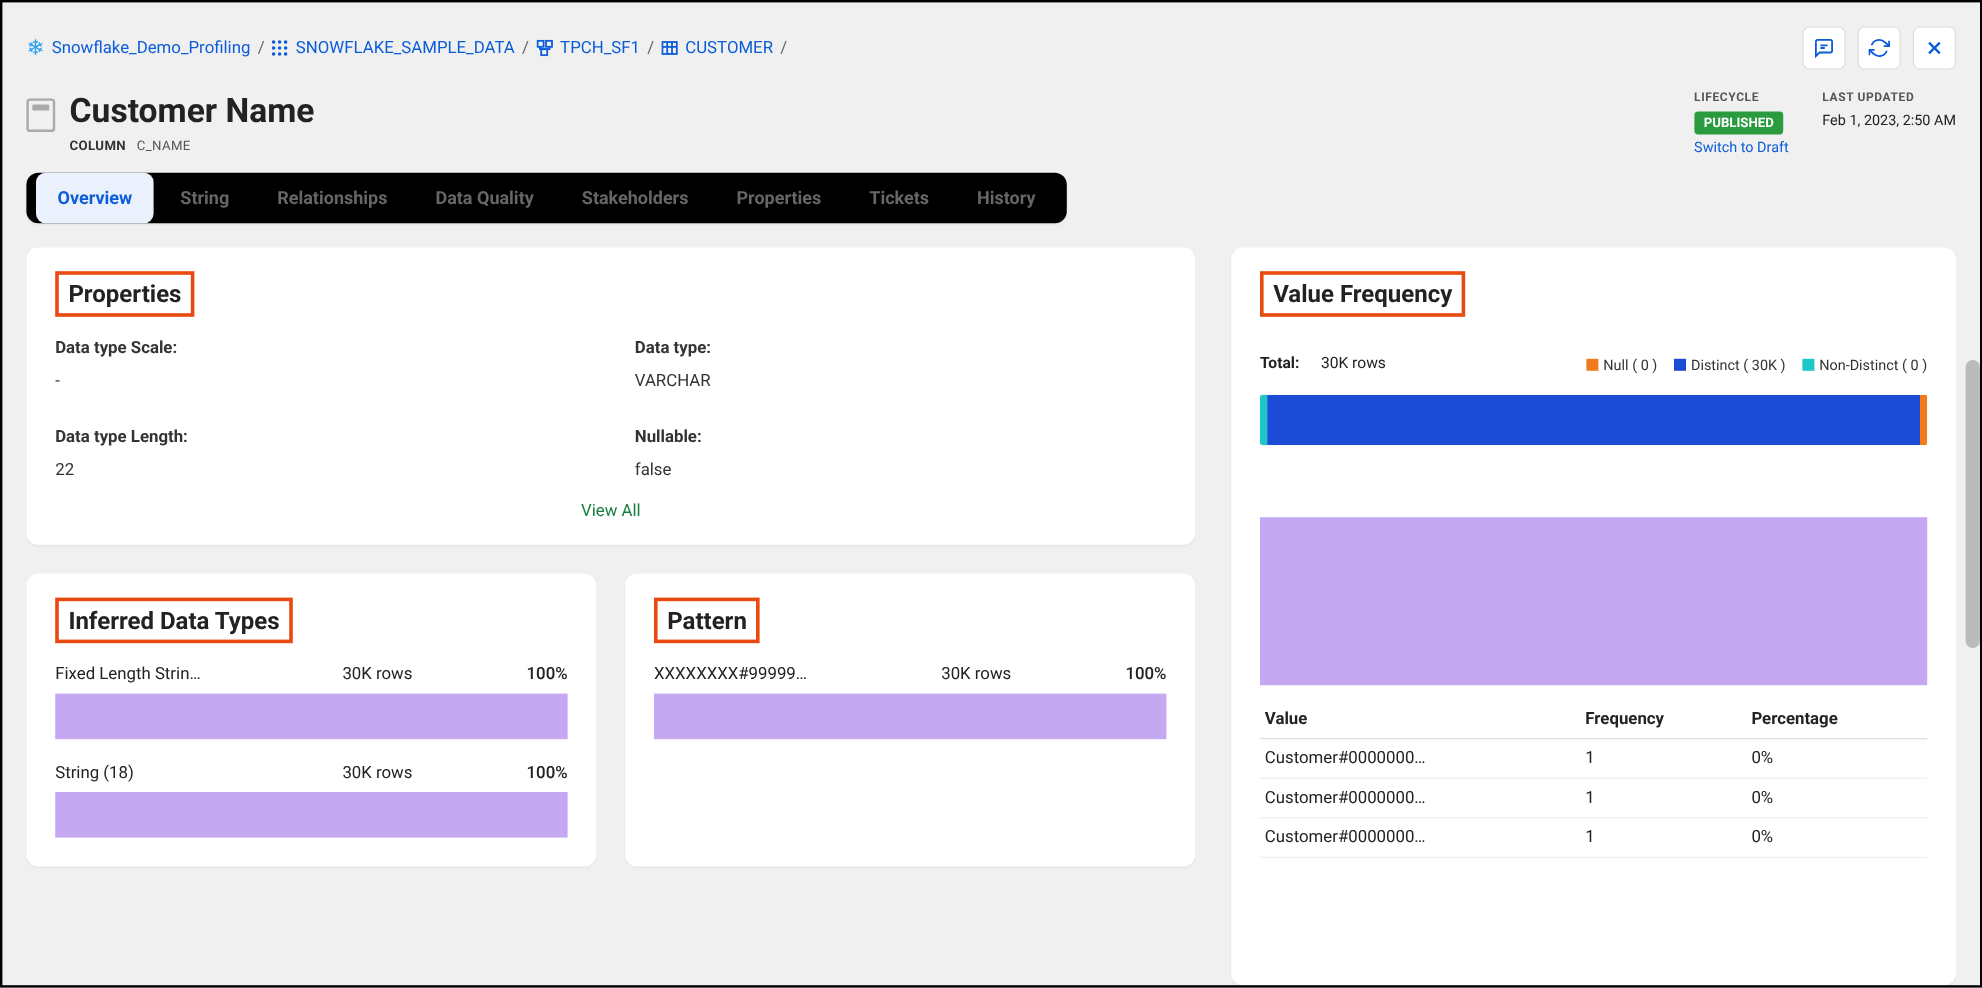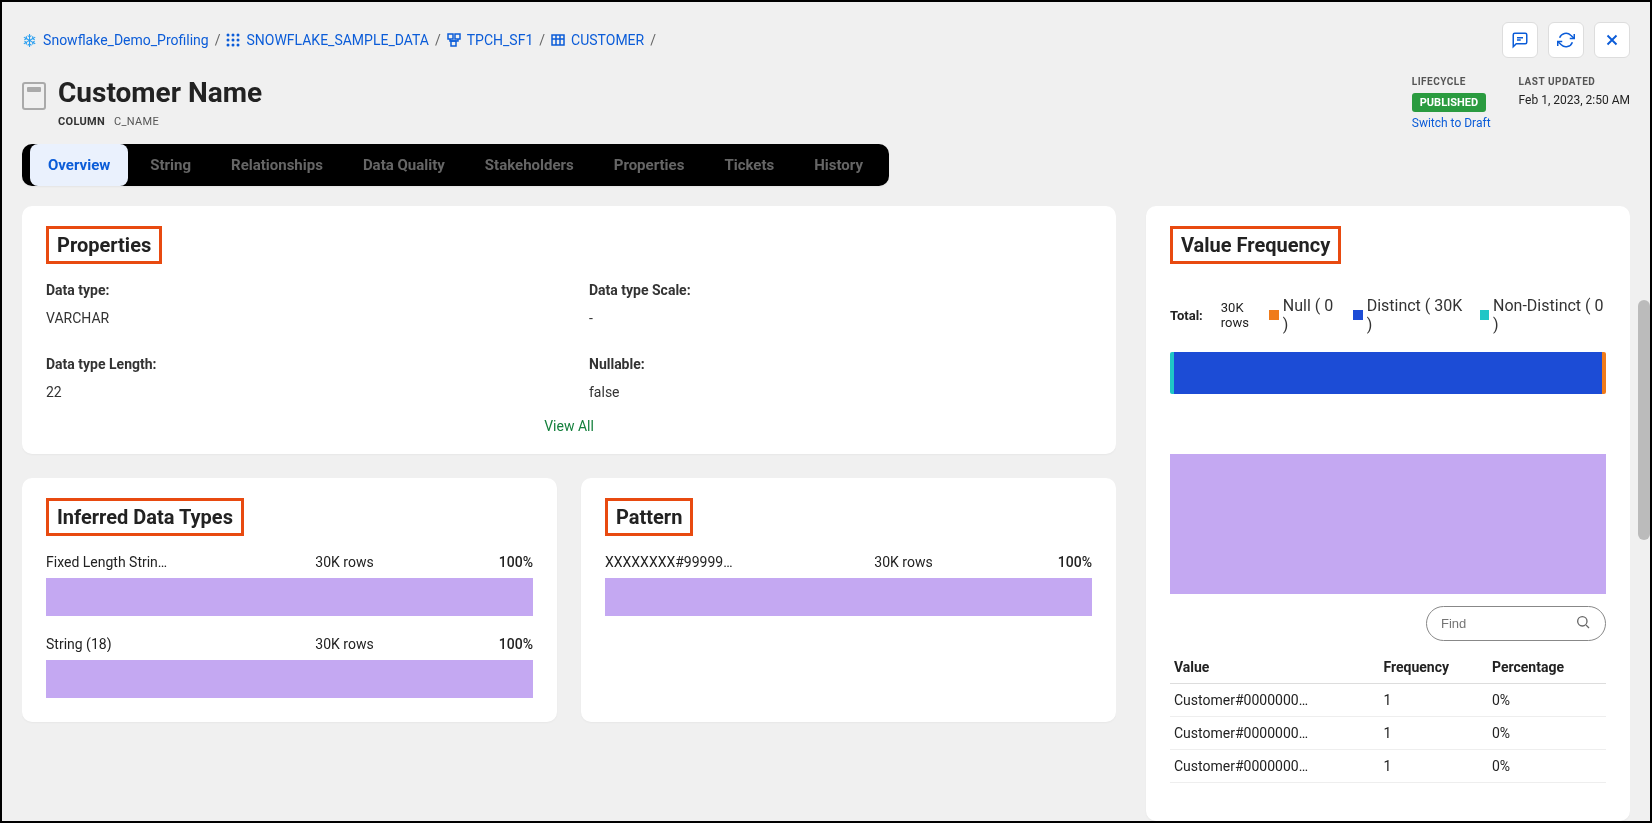--- a/index.html
+++ b/index.html
@@ -82,21 +82,21 @@
 }
 .tab {
   padding: 12px 18px; font-weight:700; color:#666; cursor:pointer;
   border-radius: 8px; font-size:15px;
 }
 .tab.active { color:#0b5cd8; background:#eaf1fd; }
 .content-row {
   display:flex; gap: 30px; flex: 1; overflow: hidden;
 }
 .left-col { flex: 1; display:flex; flex-direction:column; gap: 24px; overflow-y:auto;}
-.right-col { width: 484px; }
+.right-col { width: 604px; }
 .card {
   background:#fff; border-radius:10px; padding: 20px 24px;
   box-shadow: 0 1px 2px rgba(0,0,0,.04);
 }
 .section-title {
   font-size: 20px; font-weight:700; display:inline-block;
   border: 3px solid #e84a10; padding: 4px 8px; margin-bottom: 18px;
 }
 .prop-grid {
   display:grid; grid-template-columns: 1fr 1fr; row-gap: 30px; column-gap: 40px;
@@ -110,21 +110,21 @@
 .dtype-row { display:flex; justify-content:space-between; align-items:center; margin-bottom:8px; font-size:14px;}
 .dtype-name { flex:1; white-space:nowrap; overflow:hidden; text-overflow:ellipsis; max-width: 180px;}
 .dtype-rows { width: 120px; text-align:center;}
 .dtype-pct { width: 70px; text-align:right; font-weight:500;}
 .bar {
   height: 38px; background:#c4a8f2; border-radius:0; margin-bottom: 20px;
 }
 .vf-stats { display:flex; justify-content:space-between; align-items:center; margin: 14px 0 18px; font-size:13px;}
 .vf-total { display:flex; align-items:center; gap: 18px;}
 .vf-total .lbl { font-weight:700;}
-.legend { display:flex; gap: 14px; font-size:16px; color:#333;}
+.legend { display:flex; gap: 14px; font-size:12px; color:#333;}
 .legend-item { display:flex; align-items:center; gap:4px;}
 .legend-sw { width:10px; height:10px; display:inline-block;}
 .sw-orange{background:#f07b1a;} .sw-blue{background:#1c4cd6;} .sw-teal{background:#1fc6c6;}
 .stacked-bar {
   height: 42px; display:flex; border-radius:2px; overflow:hidden; margin-bottom: 60px;
 }
 .stacked-bar .seg-teal{ background:#1fc6c6; width:1%;}
 .stacked-bar .seg-blue{ background:#1c4cd6; flex:1;}
 .stacked-bar .seg-orange{ background:#f07b1a; width:1%;}
 .big-bar { height: 140px; background:#c4a8f2; margin-bottom: 12px;}
@@ -243,26 +243,26 @@
     <div class="tab">History</div>
   </div>
 
   <div class="content-row">
     <div class="left-col">
 
       <div class="card">
         <div class="section-title">Properties</div>
         <div class="prop-grid">
           <div>
+            <div class="prop-label">Data type Scale:</div>
+            <div class="prop-value">-</div>
+          </div>
+          <div>
             <div class="prop-label">Data type:</div>
             <div class="prop-value">VARCHAR</div>
-          </div>
-          <div>
-            <div class="prop-label">Data type Scale:</div>
-            <div class="prop-value">-</div>
           </div>
           <div>
             <div class="prop-label">Data type Length:</div>
             <div class="prop-value">22</div>
           </div>
           <div>
             <div class="prop-label">Nullable:</div>
             <div class="prop-value">false</div>
           </div>
         </div>
@@ -319,31 +319,20 @@
                 <span>Non-Distinct ( 0 )</span>
               </span>
           </div>
         </div>
         <div class="stacked-bar">
           <div class="seg-teal"></div>
           <div class="seg-blue"></div>
           <div class="seg-orange"></div>
         </div>
         <div class="big-bar"></div>
-        <div class="find-wrap">
-          <div class="find-input">
-            <input placeholder="Find" style="">
-            <span>
-              <svg width="16" height="16" viewBox="0 0 24 24" fill="none" stroke="#666" stroke-width="2">
-                  <circle cx="11" cy="11" r="7"></circle>
-                  <path d="M21 21l-4.3-4.3"></path>
-                </svg>
-            </span>
-          </div>
-        </div>
         <table class="vf-table">
           <thead>
             <tr>
               <th>Value</th>
               <th>Frequency</th>
               <th>Percentage</th>
             </tr>
           </thead>
           <tbody>
             <tr>

